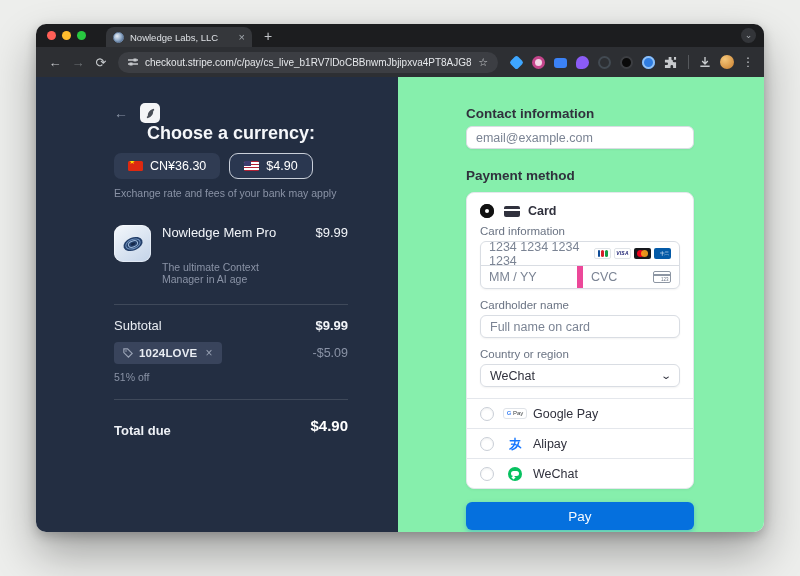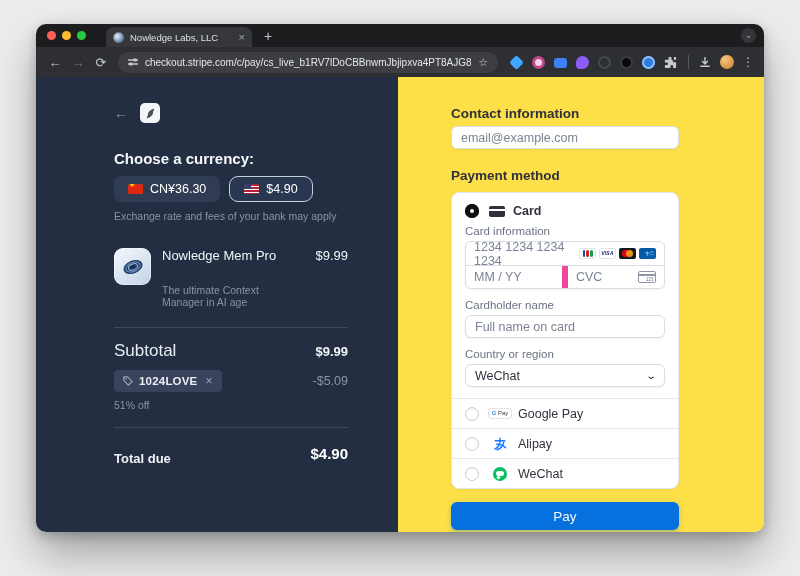--- a/index.html
+++ b/index.html
@@ -52,21 +52,21 @@
   
   .content { display:flex; height:455px; }
 
   
   .summary { width:362px; background:#232e42; color:#f2f5f9; padding:26px 0 0 78px; flex:0 0 auto; }
   .summary-inner { width:234px; }
   .s-header { display:flex; align-items:center; gap:12px; }
   .back-arrow { color:#8b95a7; font-size:14px; }
   .merchant-logo { width:20px; height:20px; background:#f4f5f7; border-radius:5px;
                    display:flex; align-items:center; justify-content:center; }
-  .choose-label { margin-top:27px; font-size:15px; font-weight:bold; color:#f5f7fa; }
+  .choose-label { font-size:18px; font-weight:bold; color:#f5f7fa;text-align:center; }
   .cur-row { display:flex; gap:9px; margin-top:9px; }
   .cur-btn { height:26px; display:flex; align-items:center; gap:7px; padding:0 14px;
              border-radius:7px; background:#303c53; color:#fff; font-size:12.5px; }
   .cur-btn.selected { background:#2a3750; border:1.5px solid #c9cfd9; border-radius:9px; }
   .flag { width:15px; height:10px; border-radius:1.5px; position:relative; overflow:hidden; flex:0 0 auto; }
   .flag-cn { background:#de2910; }
   .flag-cn::after { content:"★"; position:absolute; left:1px; top:-3px; color:#ffde00; font-size:7px; }
   .flag-us { background:repeating-linear-gradient(180deg,#b22234 0 1.5px,#fff 1.5px 3px); }
   .flag-us::after { content:""; position:absolute; left:0; top:0; width:7px; height:5px; background:#3c3b6e; }
   .fx-note { margin-top:8px; font-size:10.5px; color:#8a93a6; }
@@ -75,35 +75,35 @@
   .product-icon { width:37px; height:37px; border-radius:9px; flex:0 0 auto;
                   background:linear-gradient(145deg,#f4f8fc 0%,#c3d3e8 100%);
                   display:flex; align-items:center; justify-content:center;
                   box-shadow:inset 0 0 0 1px rgba(255,255,255,.4); }
   .p-name { font-size:13px; font-weight:500; color:#f2f5f9; }
   .p-desc { font-size:10.5px; color:#8a93a6; margin-top:21px; width:125px; }
   .p-price { margin-left:auto; font-size:13px; color:#f2f5f9; }
 
   .s-divider { height:1px; background:rgba(255,255,255,.13); margin-top:19px; }
   .sub-row { display:flex; align-items:center; margin-top:13px; }
-  .sub-label { font-size:17px; color:#e8ecf2; }
+  .sub-label { font-size:13px; color:#e8ecf2; }
   .sub-value { margin-left:auto; font-size:13px; font-weight:bold; color:#f2f5f9; }
   .coupon-row { display:flex; align-items:center; margin-top:9px; }
   .coupon-chip { display:flex; align-items:center; gap:6px; background:#39445c;
                  border-radius:4px; padding:5px 9px; }
   .coupon-code { font-size:11.5px; font-weight:bold; color:#e8ecf2; letter-spacing:.2px; }
   .coupon-x { color:#98a1b3; font-size:12px; line-height:1; margin-left:2px; }
   .coupon-amt { margin-left:auto; font-size:12.5px; color:#8a93a6; }
   .coupon-note { margin-top:7px; font-size:10.5px; color:#8a93a6; }
   .total-row { display:flex; align-items:center; margin-top:13px; }
   .total-label { font-size:13px; font-weight:bold; color:#eef1f6;margin-top:10px; }
   .total-value { margin-left:auto; font-size:15px; font-weight:bold; color:#fff; }
 
   
-  .pay-panel { flex:1; background:#fde047; padding:29px 0 0 53px; overflow:hidden; }
+  .pay-panel { flex:1; background:#86efac; padding:29px 0 0 68px; overflow:hidden; }
   .pay-inner { width:228px; }
   .h-section { font-size:13.5px; font-weight:bold; color:#30313d; }
   .f-label { font-size:11.5px; color:#6a7383; }
   .mt15 { margin-top:15px; } .mt19 { margin-top:19px; }
   .t-input { margin-top:5px; width:100%; height:23px; border:1px solid #d9dde3; border-radius:6px;
              box-shadow:0 1px 2px rgba(0,0,0,.05); padding:0 9px; font-size:12.5px;
              font-family:"Liberation Sans",sans-serif; color:#30313d; background:#fff; }
   .t-input::placeholder { color:#7b8494; }
 
   .pm-box { margin-top:9px; border:1px solid #e4e7ec; border-radius:8px;

